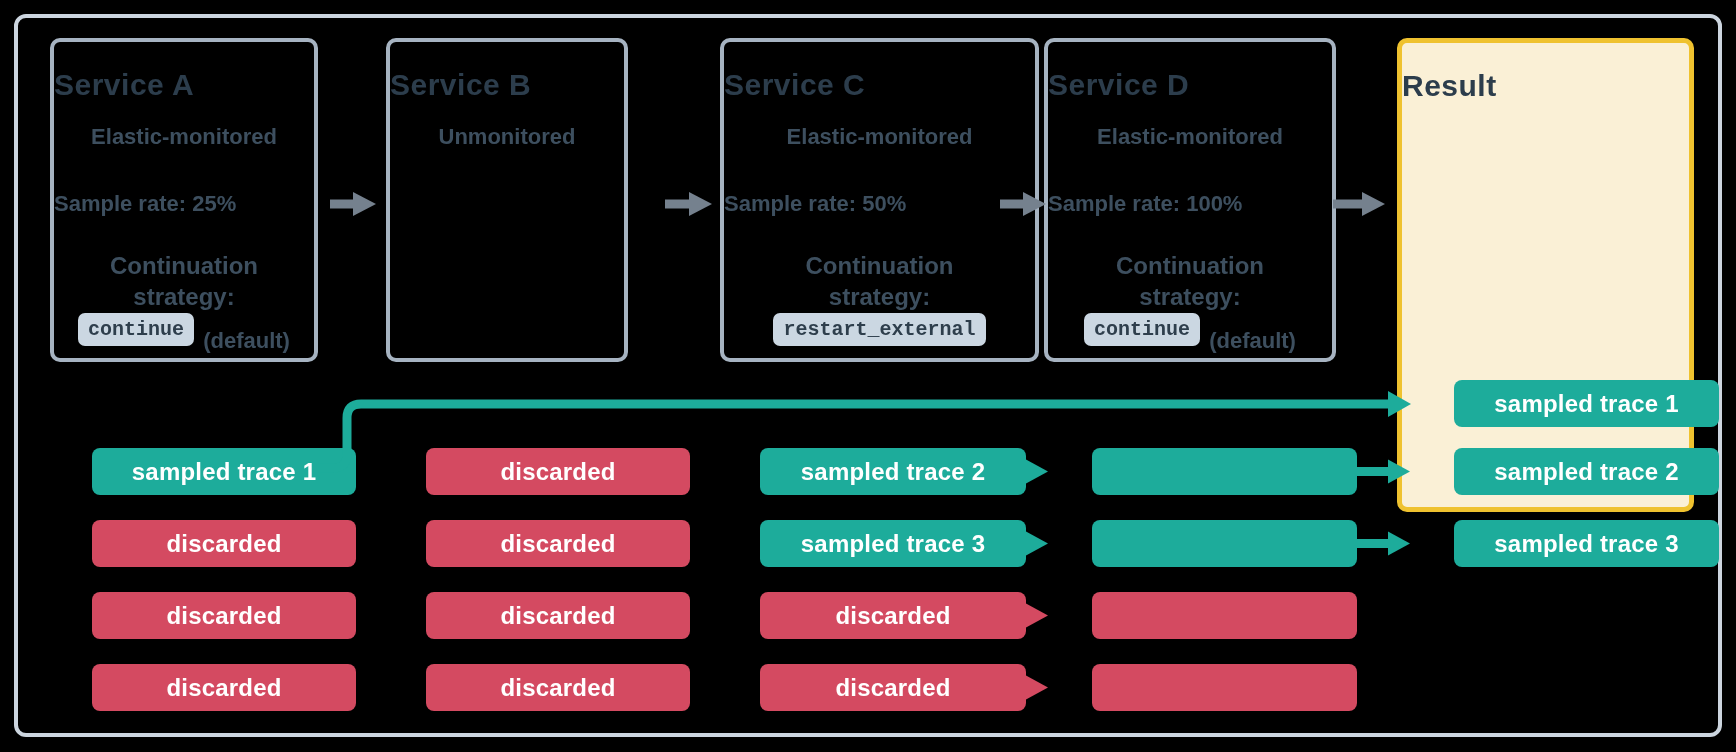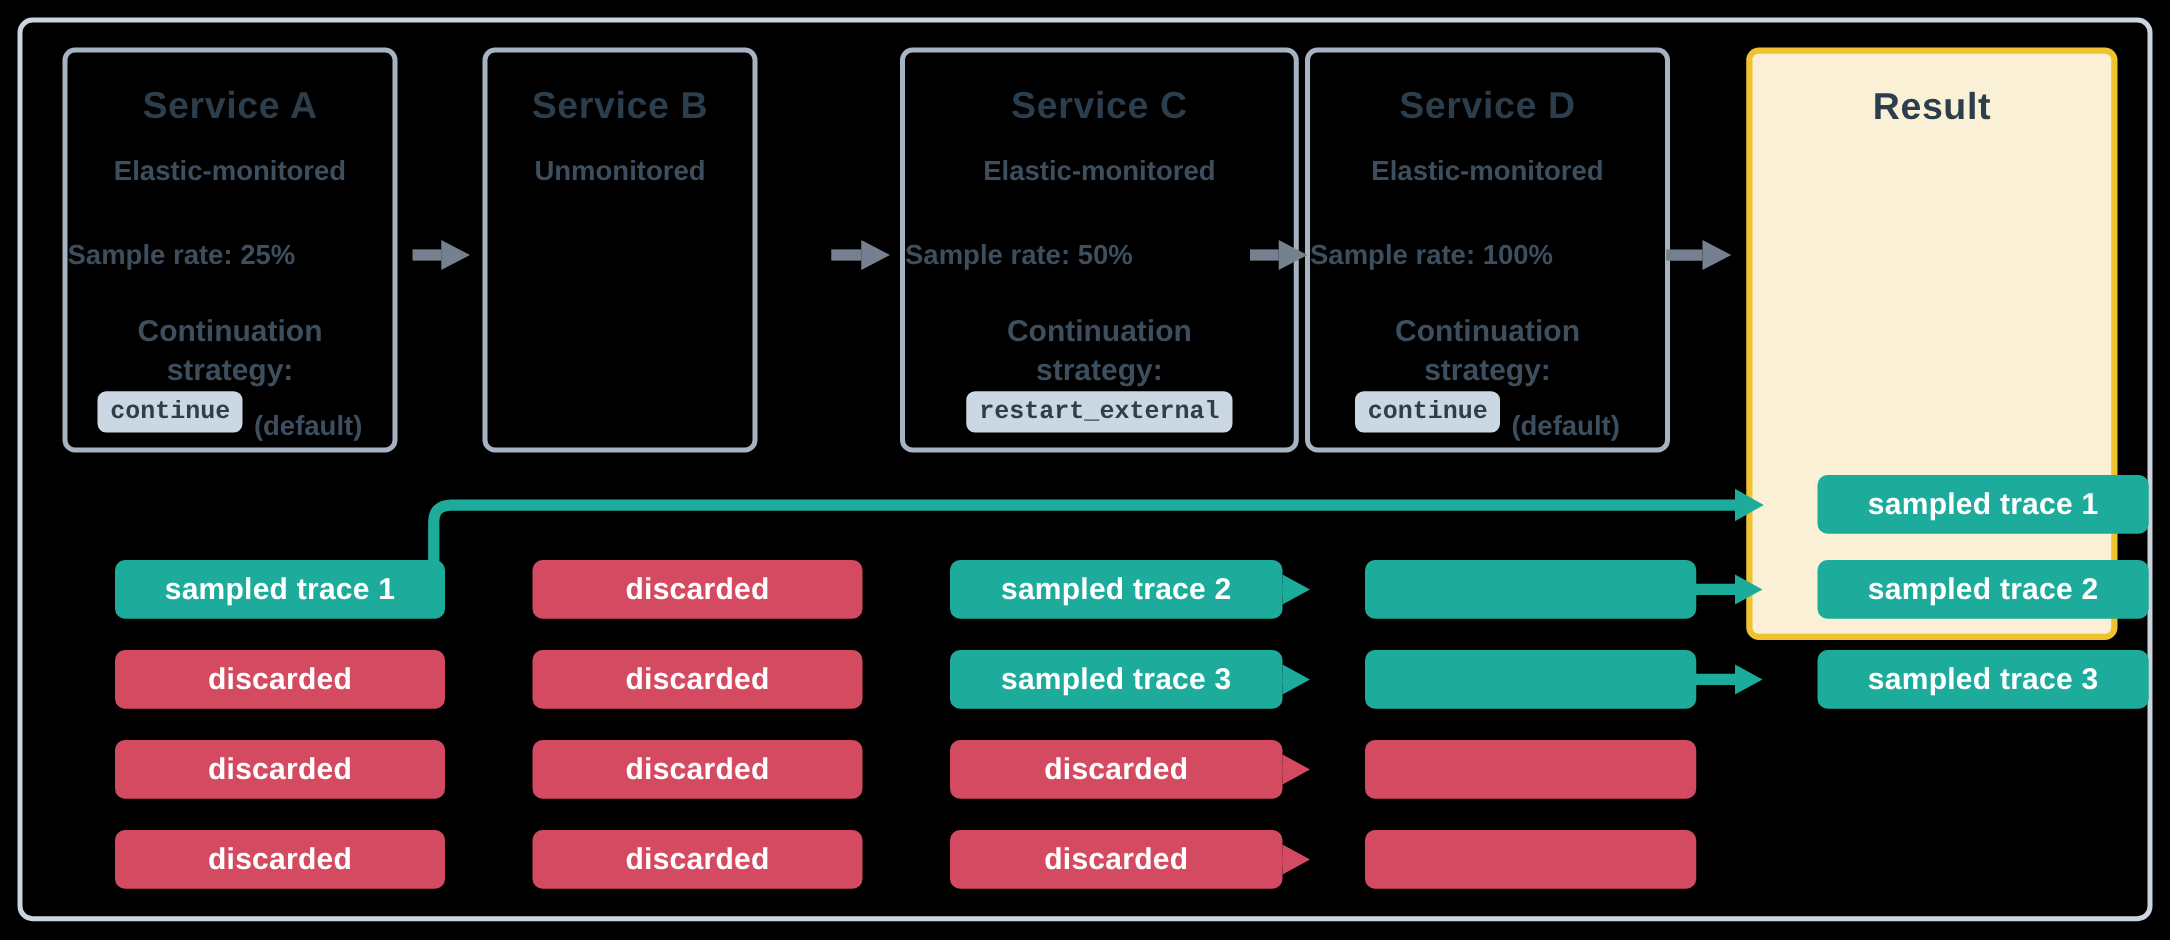--- a/index.html
+++ b/index.html
@@ -23,25 +23,25 @@
   }
   .outer-frame{
     position:absolute;left:14px;top:14px;width:1708px;height:723px;
     border:4px solid var(--outer_border);border-radius:12px;box-sizing:border-box;
   }
   .service-card{
     position:absolute;top:38px;height:324px;
     border:4px solid var(--card_border);border-radius:10px;box-sizing:border-box;
   }
   .card-a{left:50px;width:268px;}
-  .card-b{left:386px;width:220px;}
+  .card-b{left:386px;width:242px;}
   .card-c{left:720px;width:319px;}
   .card-d{left:1044px;width:292px;}
   .card-title{
-    position:absolute;left:0;right:0;top:26px;text-align:center;
+    position:absolute;left:0;right:0;top:26px;
     font-size:30px;font-weight:bold;color:var(--title_ink);letter-spacing:.5px;
   }
   .card-subtitle{
     position:absolute;left:0;right:0;top:82px;text-align:center;
     font-size:22px;font-weight:bold;color:var(--body_ink);
   }
   .card-sample{
     position:absolute;left:0;right:0;top:149px;text-align:left;
     font-size:22px;font-weight:bold;color:var(--body_ink);
   }

